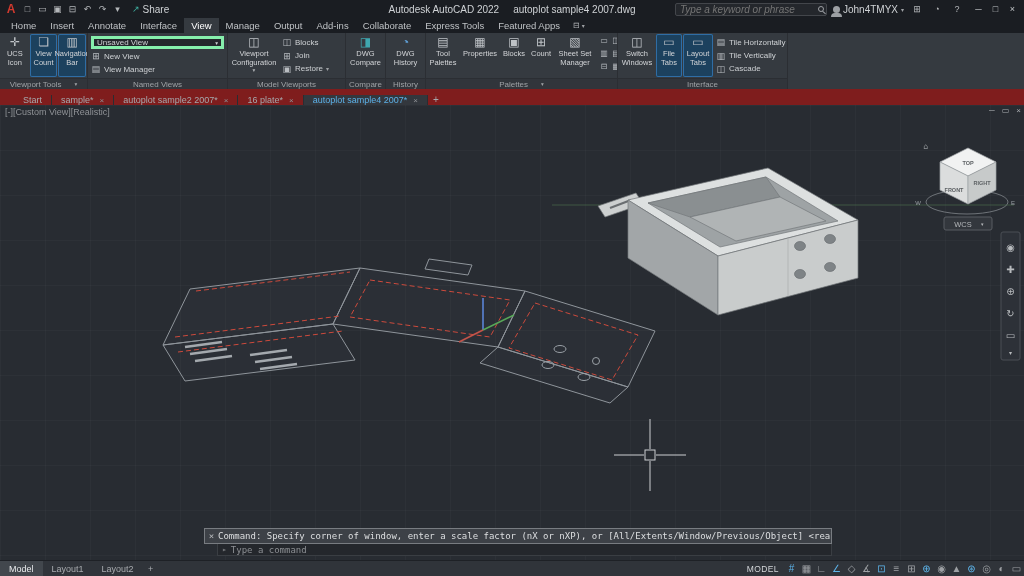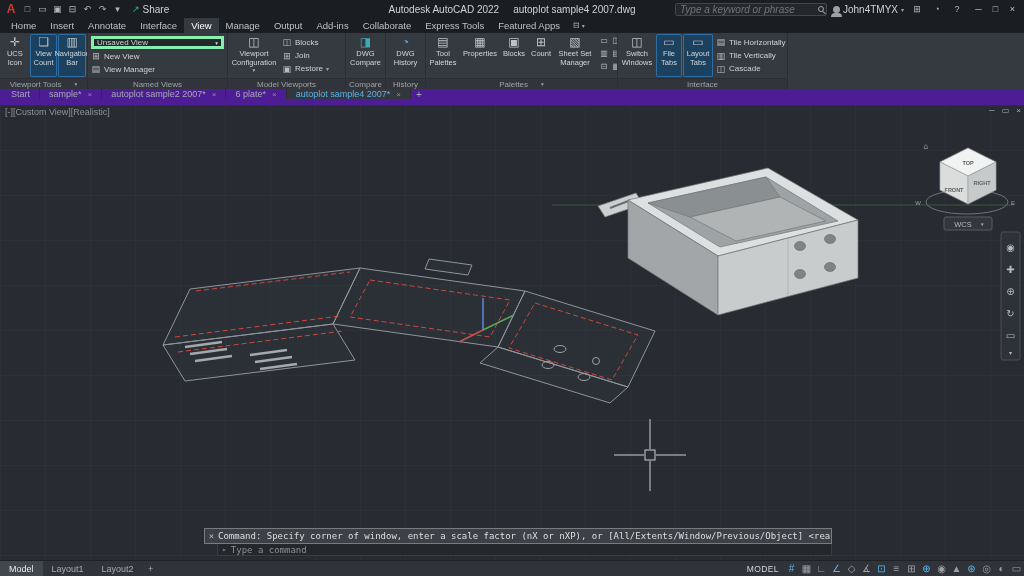--- a/index.html
+++ b/index.html
@@ -41,21 +41,21 @@
 .rbtn.on{background:#1c415e;box-shadow:inset 0 0 0 1px #2f6da5}
 .teal{color:#3fa8b0 !important}
 .blue{color:#5f9fd6 !important}
 .vstack{display:flex;flex-direction:column;justify-content:space-evenly;padding:1px 2px;flex:none}
 .srow{display:flex;align-items:center;gap:3px;font-size:8px;color:#ced1d4;height:12px;white-space:nowrap}
 .srow .sic{font-size:9px;color:#b9bdc1;width:10px;text-align:center;flex:none}
 .dropdown{display:flex;align-items:center;background:#24272c;border:3px solid #86efac;height:13px;padding:1px 3px;font-size:8px;color:#ced1d4;gap:3px}
 .dropdown .darr{margin-left:auto;font-size:5.5px}
 .minigrid{display:grid;grid-template-columns:12px 12px;grid-auto-rows:13px;align-content:center;justify-items:center;color:#b9bdc1;font-size:8px;padding:0 2px;flex:none}
 
-.filetabs{height:16px;background:#4c1d95;display:flex;align-items:flex-start;font-size:9px;color:#a6a9ad;padding-left:2px;position:relative;z-index:5}
+.filetabs{height:16px;background:#7f1d1d;display:flex;align-items:flex-end;font-size:9px;color:#a6a9ad;padding-left:14px;position:relative;z-index:5}
 .ftab{display:flex;align-items:center;gap:6px;padding:0 9px;border-right:1px solid #2a2d32;cursor:default;white-space:nowrap}
 .ftab .fx{font-size:8px;color:#8e9195}
 .ftab.active{background:#33373d;color:#5cb1e8}
 .fadd{width:16px;display:flex;align-items:center;justify-content:center;color:#a6a9ad;font-size:10px}
 
 .viewport{position:relative;height:455px;background:#282c32;background-image:linear-gradient(rgba(255,255,255,0.022) 1px,transparent 1px),linear-gradient(90deg,rgba(255,255,255,0.022) 1px,transparent 1px);background-size:45px 45px;overflow:hidden}
 .scene{position:absolute;inset:0}
 .vlabel{position:absolute;left:5px;top:2px;font-size:9px;color:#8f9296}
 .vwin{position:absolute;right:3px;top:1px;display:flex;gap:7px;font-size:8px;color:#aaadb1}
 .ct{font-size:6px;fill:#9aa0a5;text-anchor:middle;font-family:"Liberation Sans",sans-serif}
@@ -332,21 +332,21 @@
     </div>
     <div class="ftab">
       <span>sample*</span>
       <span class="fx">×</span>
     </div>
     <div class="ftab">
       <span>autoplot sample2 2007*</span>
       <span class="fx">×</span>
     </div>
     <div class="ftab">
-      <span>6 plate*</span>
+      <span>16 plate*</span>
       <span class="fx">×</span>
     </div>
     <div class="ftab active">
       <span>autoplot sample4 2007*</span>
       <span class="fx">×</span>
     </div>
     <div class="fadd">+</div>
   </div>
 
   <div class="viewport">

